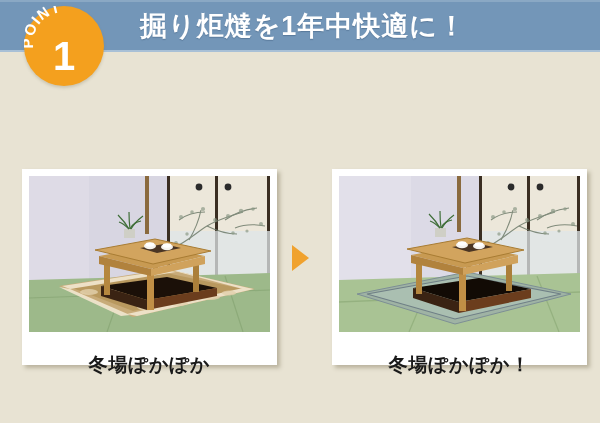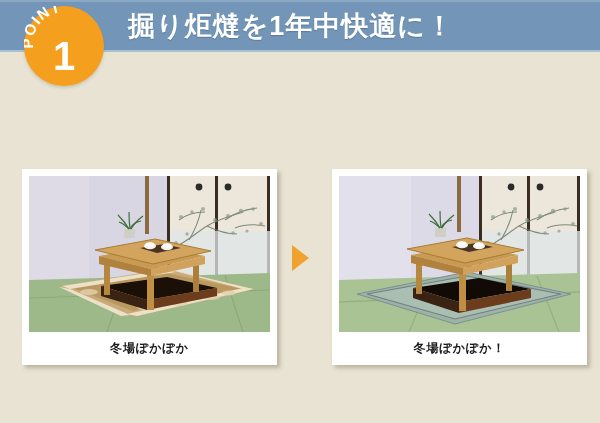--- a/index.html
+++ b/index.html
@@ -21,21 +21,21 @@
     left: 0; top: 0;
     width: 600px;
     height: 52px;
     background: #7396b8;
     border-top: 2px solid #8aa8c4;
     border-bottom: 2px solid #a8c0d6;
     box-sizing: border-box;
   }
   .header-title {
     position: absolute;
-    left: 128px;
+    left: 140px;
     top: 7px;
     font-size: 27px;
     font-weight: bold;
     color: #ffffff;
     letter-spacing: 1px;
     line-height: 38px;
     white-space: nowrap;
     text-shadow: 0 1px 1px rgba(40,70,100,0.35);
   }
 
@@ -93,25 +93,26 @@
     width: 241px;
     height: 156px;
     overflow: hidden;
     background: #cfd2de;
   }
   .caption {
     width: 241px;
     height: 33px;
     line-height: 33px;
     text-align: center;
-    font-size: 12px;
+    font-size: 19px;
     font-weight: bold;
     color: #1a1a1a;
     font-family: "DejaVu Sans", sans-serif;
     letter-spacing: 1px;
+    margin-top: 16px;
   }
 
   
   .arrow {
     position: absolute;
     left: 292px;
     top: 245px;
     width: 0; height: 0;
     border-left: 17px solid #f0a22e;
     border-top: 13px solid transparent;

